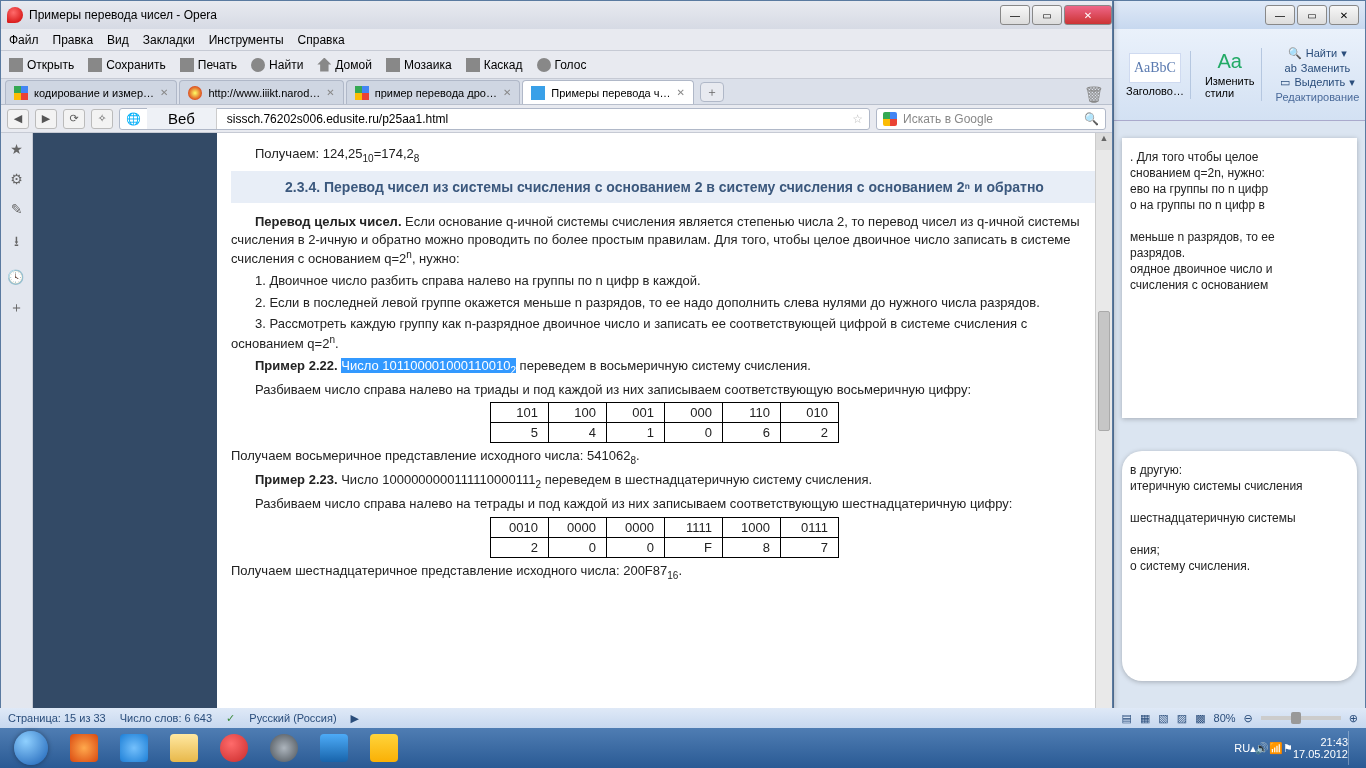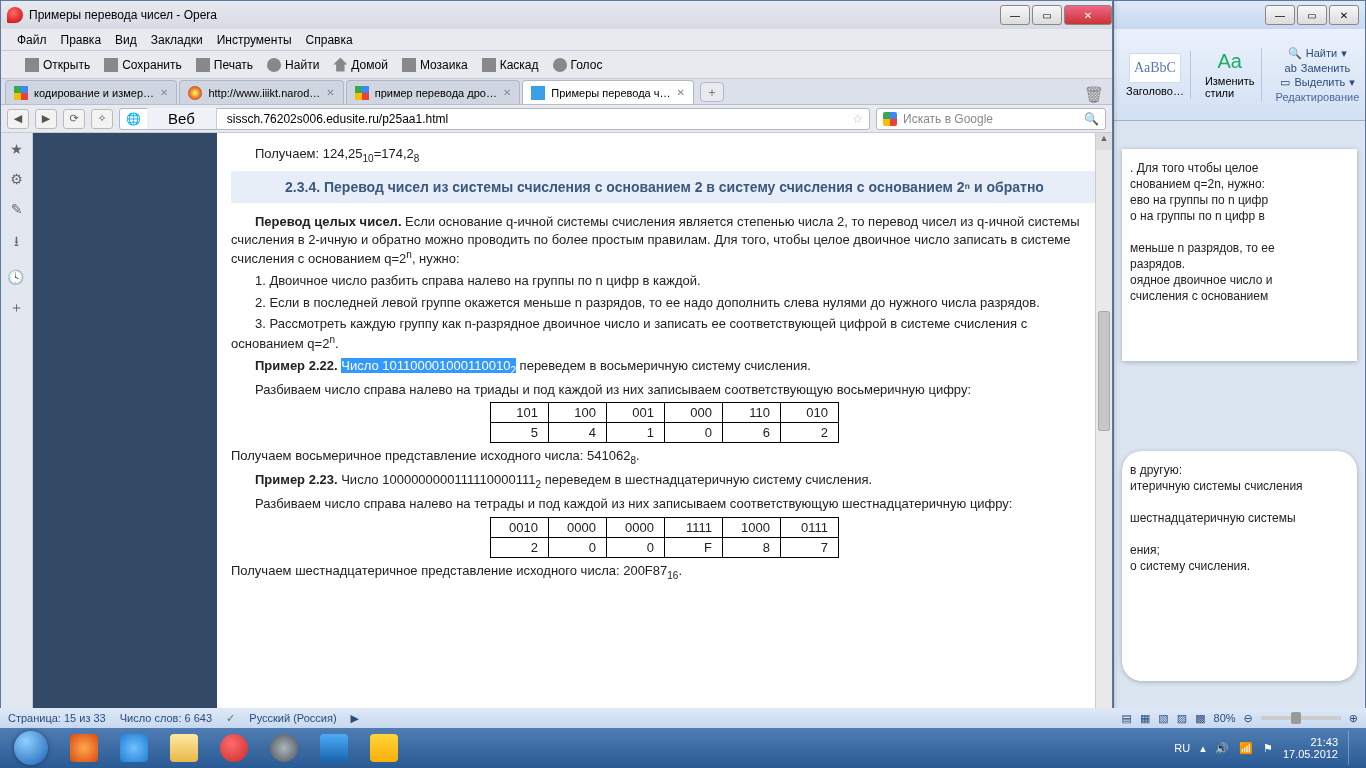--- a/index.html
+++ b/index.html
@@ -7,24 +7,24 @@
 
   
   .opera-window { position: absolute; left: 0; top: 0; width: 1113px; height: 750px; background: #fff; border: 1px solid #5a7aa0; box-shadow: 0 0 6px rgba(0,0,0,.3); }
   .opera-titlebar { height: 28px; background: linear-gradient(#e8eaf0,#d6dae4); display: flex; align-items: center; font-size: 12px; padding-left: 6px; }
   .opera-icon { width: 16px; height: 16px; background: radial-gradient(circle at 40% 35%, #ff6b6b, #cc0000); border-radius: 50% 50% 50% 10% / 50% 50% 50% 10%; margin-right: 6px; }
   .opera-titlebar .spacer { flex: 1; }
   .win-btns { display: flex; }
   .win-btn { width: 30px; height: 20px; margin-left: 2px; border: 1px solid #888; border-radius: 3px; background: linear-gradient(#f7f7f7,#dcdcdc); font-size: 10px; display:flex;align-items:center;justify-content:center; }
   .win-close { width: 48px; background: linear-gradient(#e68,#c33); color:#fff; }
 
-  .opera-menubar { height: 22px; background: #e8eaf0; display: flex; align-items: center; font-size: 12px; padding-left: 16px; gap: 14px; border-bottom: 1px solid #c6cad4; }
+  .opera-menubar { height: 22px; background: #e8eaf0; display: flex; align-items: center; font-size: 12px; padding-left: 8px; gap: 14px; border-bottom: 1px solid #c6cad4; }
   .opera-menubar span { cursor: default; }
 
-  .opera-toolbar { height: 28px; background: #e8eaf0; display: flex; align-items: center; font-size: 12px; padding-left: 24px; gap: 14px; border-bottom: 1px solid #c6cad4; }
+  .opera-toolbar { height: 28px; background: #e8eaf0; display: flex; align-items: center; font-size: 12px; padding-left: 8px; gap: 14px; border-bottom: 1px solid #c6cad4; }
   .tool { display:flex; align-items:center; gap:4px; }
   .tool .ico { width:14px;height:14px;background:#888; }
   .ico-open{background:#c7a15a;}
   .ico-save{background:#3a72b8;}
   .ico-print{background:#6a6a6a;}
   .ico-find{background:radial-gradient(circle,#fff,#666);border-radius:50%;}
   .ico-home{background:#6a6a6a;clip-path:polygon(50% 0,100% 50%,80% 50%,80% 100%,20% 100%,20% 50%,0 50%);}
   .ico-tile{background:#4a7;}
   .ico-casc{background:#4a7;}
   .ico-voice{background:#555;border-radius:50%;}
@@ -72,35 +72,35 @@
   .zoom-track{width:100px;height:4px;background:#ccc;position:relative;}
   .zoom-thumb{position:absolute;top:-4px;left:45px;width:10px;height:12px;background:#999;border-radius:2px;}
 
   
   .word-bg{position:absolute;left:1113px;top:0;right:0;height:750px;background:#dbe5f1;border:1px solid #5a7aa0;}
   .word-titlebar{height:28px;background:linear-gradient(#dfe9f7,#c7d8ef);display:flex;justify-content:flex-end;align-items:center;padding:0 6px;}
   .word-ribbon{height:92px;background:linear-gradient(#eaf1fb,#d3e1f3);border-bottom:1px solid #aac;display:flex;align-items:center;padding:4px 6px;gap:8px;font-size:11px;}
   .ribbon-group{border-right:1px solid #b5c7e0;padding:2px 6px;display:flex;flex-direction:column;align-items:center;gap:2px;}
   .ribbon-btn{display:flex;align-items:center;gap:4px;color:#2a4d7b;}
   .aabb{font-family:"Times New Roman",serif;font-size:14px;color:#5a7ab0;border:1px solid #cfdaf0;padding:6px 4px;background:#fff;text-align:center;}
-  .word-doc{position:absolute;left:8px;top:148px;right:8px;height:212px;background:#fff;box-shadow:0 1px 5px rgba(0,0,0,.25);padding:10px 8px;font-family:"Times New Roman",serif;font-size:12px;color:#222;overflow:hidden;}
+  .word-doc{position:absolute;left:8px;top:137px;right:8px;height:280px;background:#fff;box-shadow:0 1px 5px rgba(0,0,0,.25);padding:10px 8px;font-family:"Times New Roman",serif;font-size:12px;color:#222;overflow:hidden;}
   .word-doc2{top:450px;height:230px;border-radius:20px;}
   .word-doc p{margin:2px 0;}
 
   
   .word-status{position:absolute;left:0;top:750px;width:1366px;height:18px;background:linear-gradient(#dfe9f7,#c7d8ef);display:flex;align-items:center;font-size:11px;padding:0 8px;gap:14px;color:#2a4d7b;}
   .word-status .right{margin-left:auto;display:flex;align-items:center;gap:8px;}
 
   
   .taskbar{position:absolute;left:0;bottom:0;width:1366px;height:40px;background:linear-gradient(#4f7db3,#2a5a94);display:flex;align-items:center;padding:0 4px;gap:2px;}
   .tb-btn{width:48px;height:34px;border-radius:3px;display:flex;align-items:center;justify-content:center;}
   .start{width:54px;height:36px;display:flex;align-items:center;justify-content:center;}
   .start-orb{width:34px;height:34px;border-radius:50%;background:radial-gradient(circle at 35% 30%,#8fd0ff,#1a5fb4);box-shadow:0 0 5px rgba(0,0,0,.4);}
   .tb-ico{width:28px;height:28px;border-radius:4px;}
-  .tray{margin-left:auto;display:flex;align-items:center;gap:10px;color:#fff;font-size:11px;padding-right:6px;}
+  .tray{margin-left:auto;display:flex;align-items:center;color:#fff;font-size:11px;padding-right:6px;}
   .tray .clock{text-align:right;line-height:1.1;}
 
   
   .bg-winbtns{position:absolute;top:0;right:2px;display:flex;gap:2px;}
 </style>
 </head>
 <body>
 
 <div class="bg-winbtns">
   <div class="win-btn">—</div>

